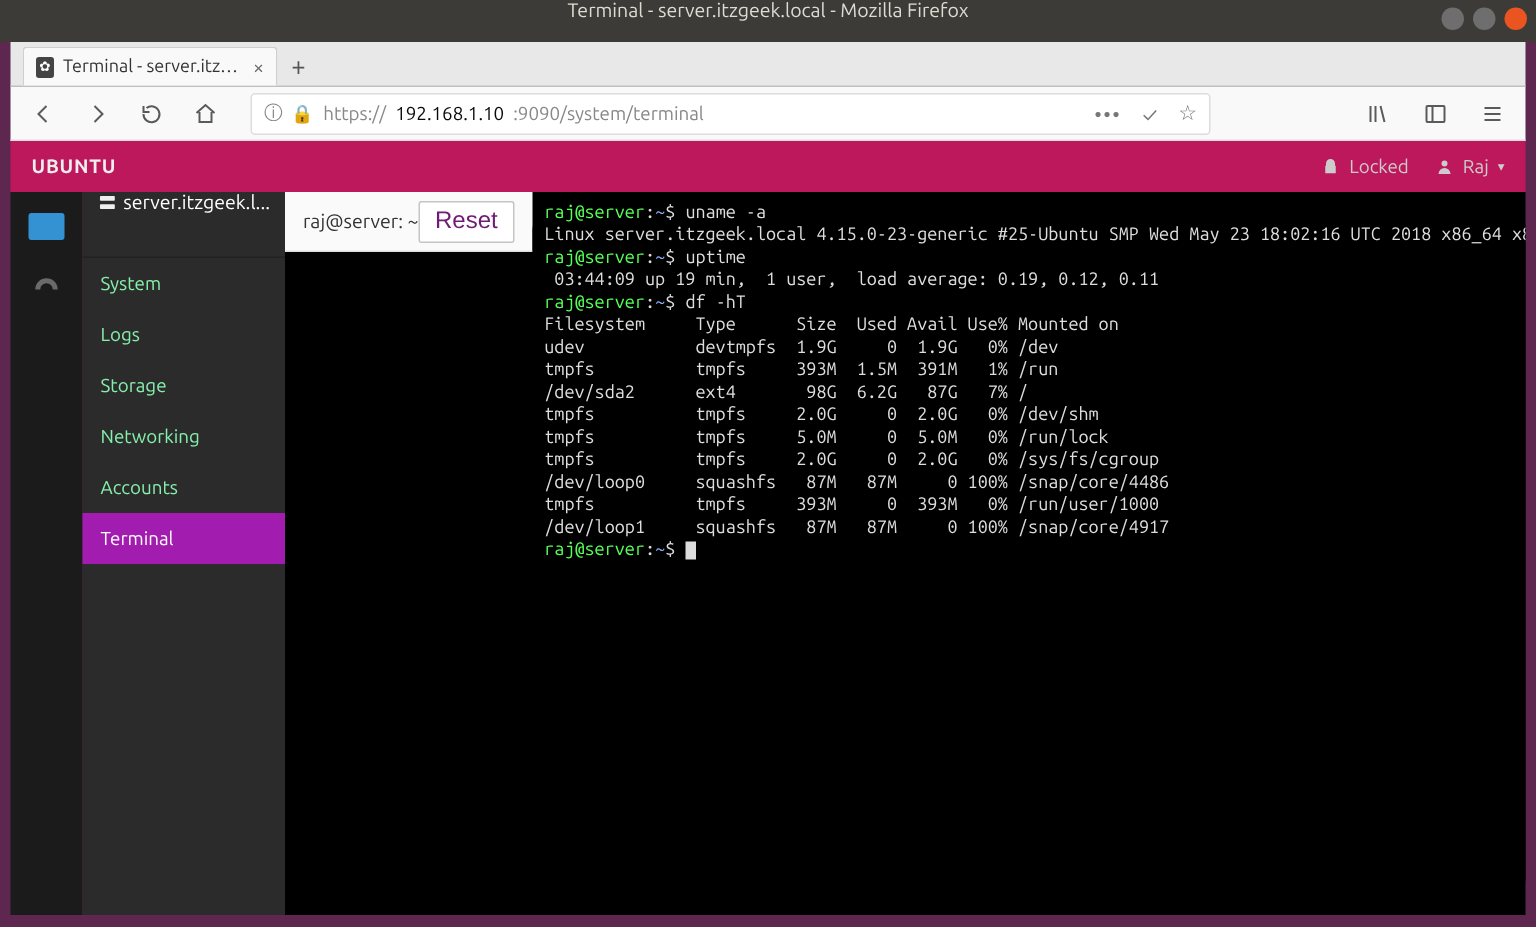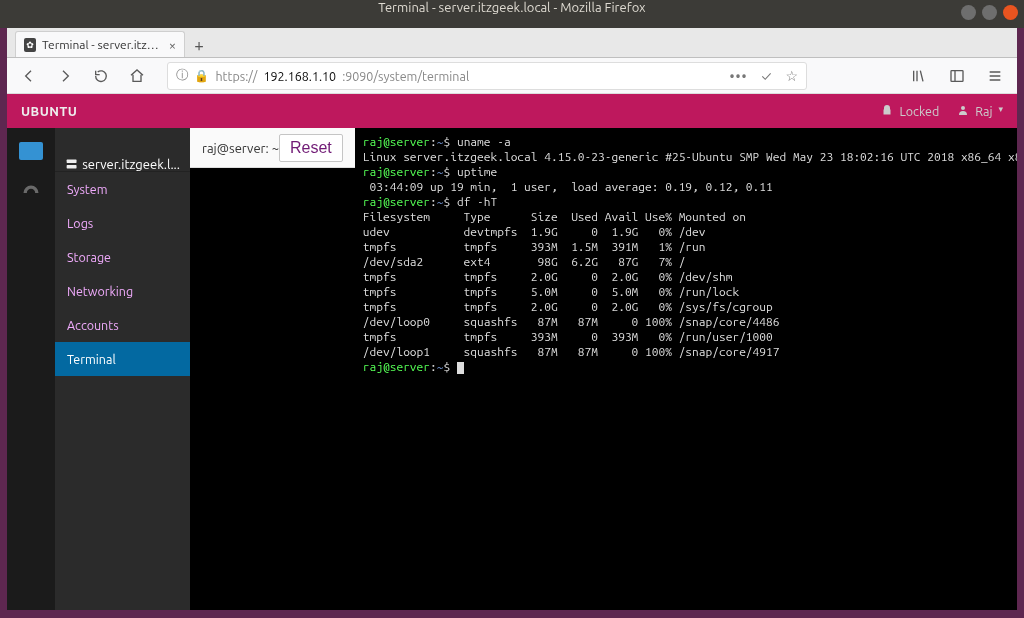--- a/index.html
+++ b/index.html
@@ -31,34 +31,34 @@
   .urlbar .path { color:#888; }
   .urlbar .dots { margin-left:auto; color:#777; letter-spacing:1px; font-size:14px; }
   .urlbar .pocket, .urlbar .star { color:#777; margin-left:8px; font-size:14px;}
   .right-icons { display:flex; gap:10px; align-items:center; }
   .right-icons .nav-btn svg { width:16px; height:16px; }
 
   
   .app-header { height:34px; background:#be185d; color:#eee; display:flex; align-items:center; padding:0 14px; font-size:13px; }
   .app-header .brand { font-weight:600; letter-spacing:0.5px; }
   .app-header .spacer { flex:1; }
-  .app-header .hdr-item { display:flex; gap:6px; color:#ccc; margin-left:18px; font-size:12.5px;}
+  .app-header .hdr-item { display:flex; align-items:center; gap:6px; color:#ccc; margin-left:18px; font-size:12.5px;}
   .app-header .hdr-item svg { width:12px; height:12px; fill:#ccc; }
 
   
   .main { flex:1; display:flex; min-height:0; }
   .iconcol { width:48px; background:#1b1b1b; display:flex; flex-direction:column; align-items:center; padding-top:14px; gap:24px;}
   .iconcol .ic { width:24px; height:18px; display:flex; align-items:center; justify-content:center; }
   .ic.disk { background:#3492d3; border-radius:2px; }
   .ic.dash svg { width:20px; height:20px; fill:#6a6a6a; }
   .sidebar { width:135px; background:#2b2b2b; color:#ccc; font-size:13px; display:flex; flex-direction:column; }
-  .sidebar .host { height:44px; display:flex; align-items:flex-end; gap:4px; padding:0 10px; color:#fff; border-bottom:1px solid #222;}
+  .sidebar .host { height:44px; display:flex; align-items:flex-start; gap:4px; padding:0 10px; color:#fff; border-bottom:1px solid #222;}
   .sidebar .host svg { width:14px; height:14px; fill:#eee; }
-  .sidebar .nav-item { padding:10px 12px; color:#f0abfc; cursor:pointer; font-size:12.5px;}
-  .sidebar .nav-item.active { background:#0369a1; color:#fff; }
+  .sidebar .nav-item { padding:10px 12px; color:#86efac; cursor:pointer; font-size:12.5px;}
+  .sidebar .nav-item.active { background:#a21caf; color:#fff; }
 
   .content { flex:1; display:flex; flex-direction:row; background:#000; min-width:0;}
   .term-header { height:40px; background:#fafafa; border-bottom:1px solid #ddd; display:flex; align-items:center; padding:0 12px; font-size:13px; color:#333;}
   .term-header .spacer { flex:1; }
   .reset-btn { border:1px solid #c5c5c5; background:#fff; color:#701a75; font-size:16px; padding:4px 10px; border-radius:2px; cursor:pointer;}
 
   .terminal { flex:1; background:#000; color:#ddd; font-family:"Ubuntu Mono","DejaVu Sans Mono",monospace; font-size:12px; line-height:1.25; padding:6px 8px; white-space:pre; overflow:hidden;border-radius:25px;}
   .terminal .prompt-user { color:#55ff55; }
   .terminal .prompt-path { color:#8ab4ff; }
   .terminal .cursor { display:inline-block; width:7px; height:12px; background:#ddd; vertical-align:middle;}

